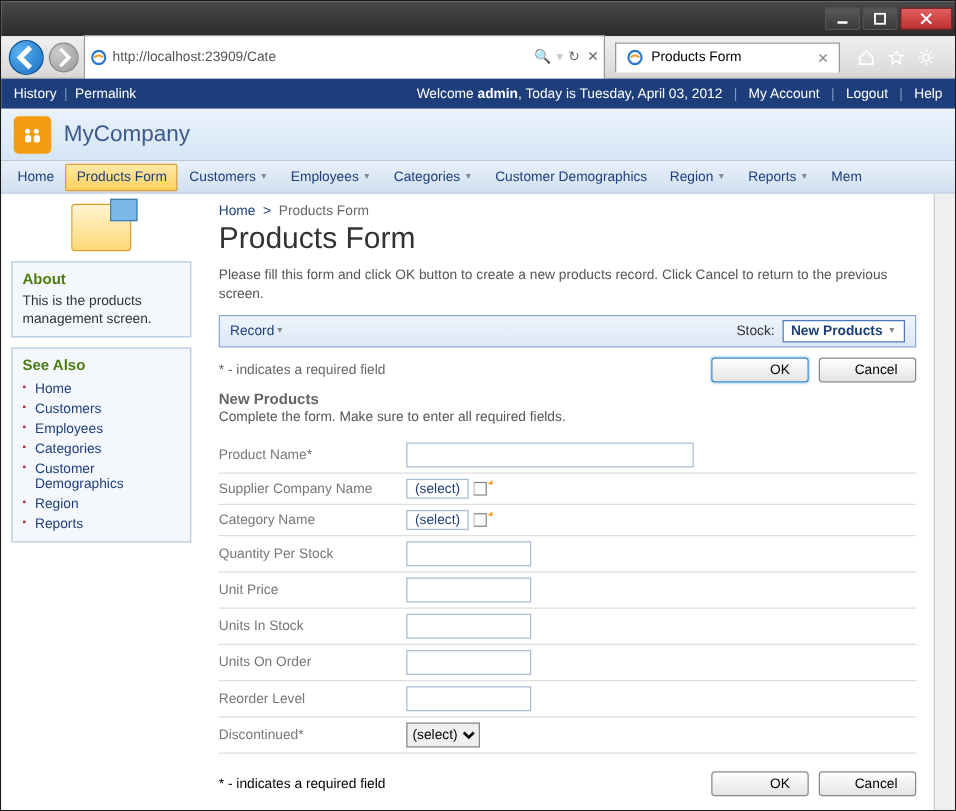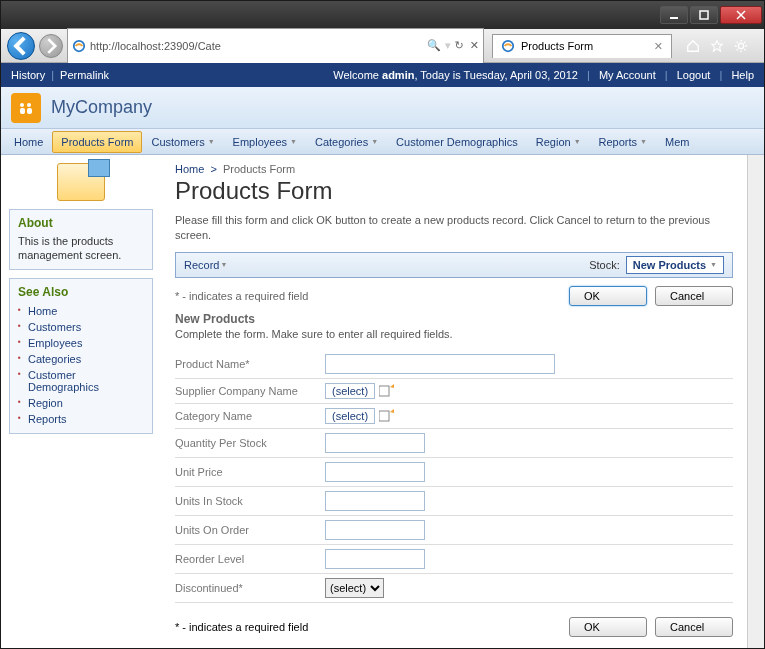--- a/index.html
+++ b/index.html
@@ -52,21 +52,21 @@
 .breadcrumb span.cur { color:#666; }
 h1 { font-family:Arial; font-size:24px; color:#333; font-weight:normal; margin-bottom:8px; }
 .intro { color:#555; font-size:11px; margin-bottom:8px; line-height:1.4; }
 .toolbar { display:flex; align-items:center; border:1px solid #8aa8d0; background:linear-gradient(to bottom,#eef4fb,#dce8f5); padding:3px 8px; margin-bottom:8px; }
 .toolbar .rec { color:#1d3e7a; display:flex; align-items:center; gap:1px; cursor:pointer; }
 .toolbar .right { margin-left:auto; display:flex; align-items:center; gap:6px; color:#333; }
 .viewsel { border:1px solid #4a78b8; background:#fff; padding:2px 6px; color:#1d3e7a; font-weight:bold; display:flex; align-items:center; gap:4px; cursor:pointer; }
 .actions { display:flex; align-items:center; margin-bottom:6px; }
 .actions .req { color:#666; }
 .actions .btns { margin-left:auto; display:flex; gap:8px; }
-.btn { min-width:78px; padding:3px 14px; background:linear-gradient(to bottom,#fefefe,#e4e4e4); border:1px solid #888; border-radius:3px; font-size:11px; cursor:pointer; text-align:left; }
+.btn { min-width:78px; padding:3px 14px; background:linear-gradient(to bottom,#fefefe,#e4e4e4); border:1px solid #888; border-radius:3px; font-size:11px; cursor:pointer; text-align:right; }
 .btn.primary { border:1px solid #3a88c8; box-shadow:0 0 2px #6ab0e8; }
 .section-title { color:#666; font-weight:bold; font-size:12px; margin-bottom:2px; }
 .section-sub { color:#555; font-size:11px; margin-bottom:10px; }
 .form-row { display:flex; align-items:center; border-bottom:1px solid #ddd; padding:4px 0; }
 .form-row:first-of-type { border-top:1px solid #ddd; }
 .form-label { width:150px; color:#777; font-size:11px; padding-right:8px; }
 .form-field input[type=text] { border:1px solid #a8bcd4; height:20px; padding:0 4px; font-size:11px; }
 .form-field .wide { width:230px; }
 .form-field .narrow { width:100px; }
 .form-field .sel { display:inline-flex; align-items:center; gap:4px; }

